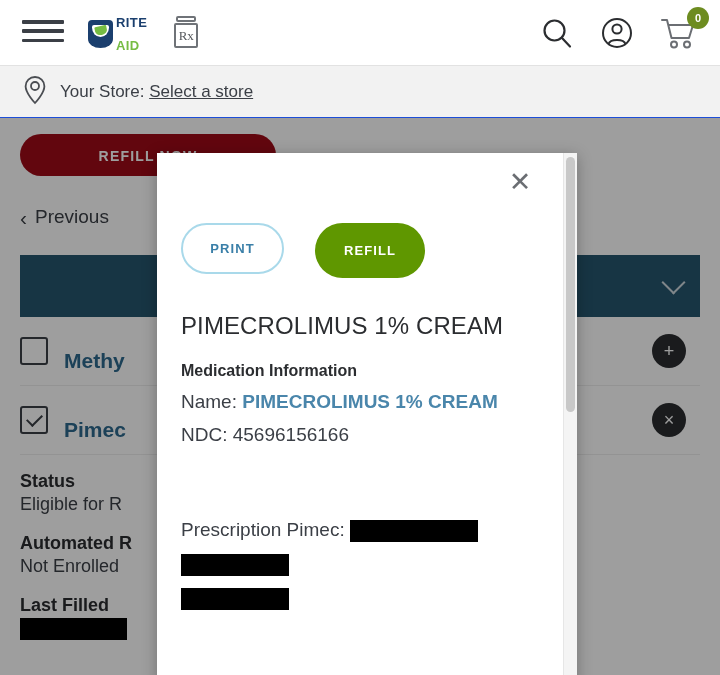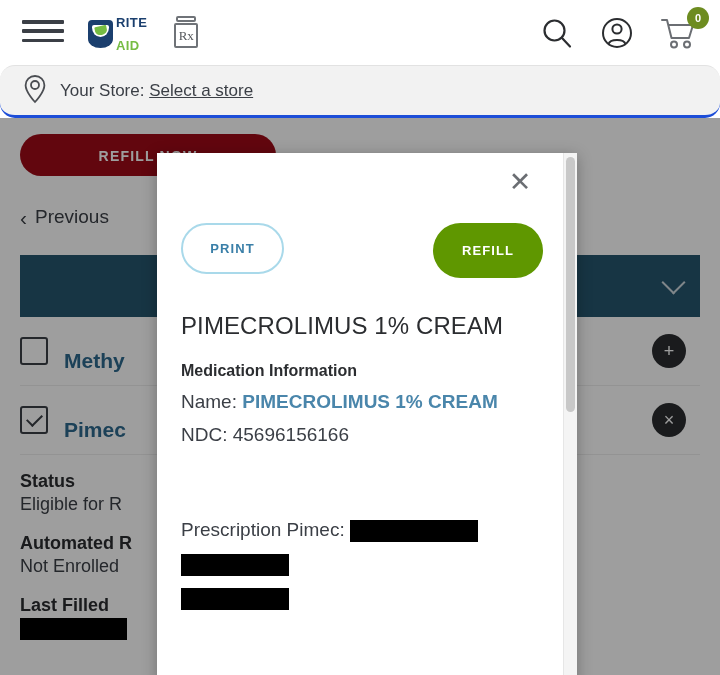--- a/index.html
+++ b/index.html
@@ -159,28 +159,27 @@
     display: flex;
     align-items: center;
     justify-content: center;
   }
 
   
   .store-bar {
     height: 53px;
     background: #f2f2f2;
     border-top: 1px solid #e2e2e2;
-    border-bottom: 3px solid #1d4ed8;
+    border-bottom: 1px solid #1d4ed8;
     display: flex;
     align-items: center;
     padding: 0 22px;
     box-sizing: border-box;
     position: relative;
     z-index: 5;
-    border-radius: 15px;
   }
   .store-text {
     margin-left: 12px;
     font-size: 17px;
     color: #3b3f46;
   }
   .store-link {
     color: #3b3f46;
     text-decoration: underline;
     cursor: pointer;
@@ -375,23 +374,22 @@
     color: #6b6e73;
     font-size: 27px;
     line-height: 26px;
     text-align: center;
     font-weight: 300;
     z-index: 3;
     font-family: "Liberation Sans", sans-serif;
   }
   .modal-actions {
     display: flex;
-    gap: 40px;
+    gap: 31px;
     margin-top: 44px;
-    justify-content: space-between;
   }
   .btn-print {
     width: 103px;
     height: 51px;
     border-radius: 26px;
     border: 2px solid #a9d9ea;
     background: #ffffff;
     color: #3a7fa8;
     font-size: 13px;
     font-weight: bold;

